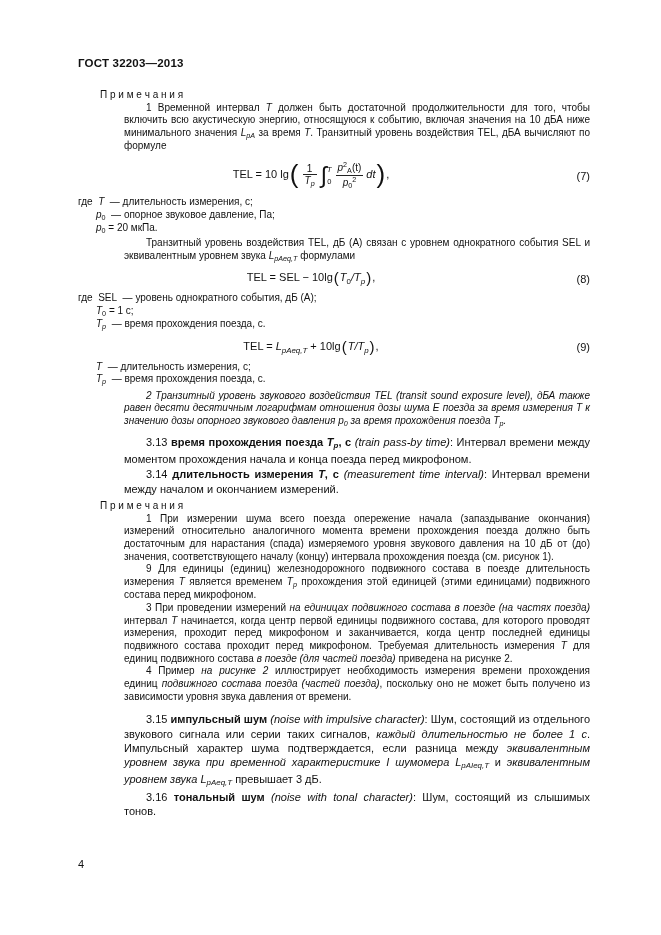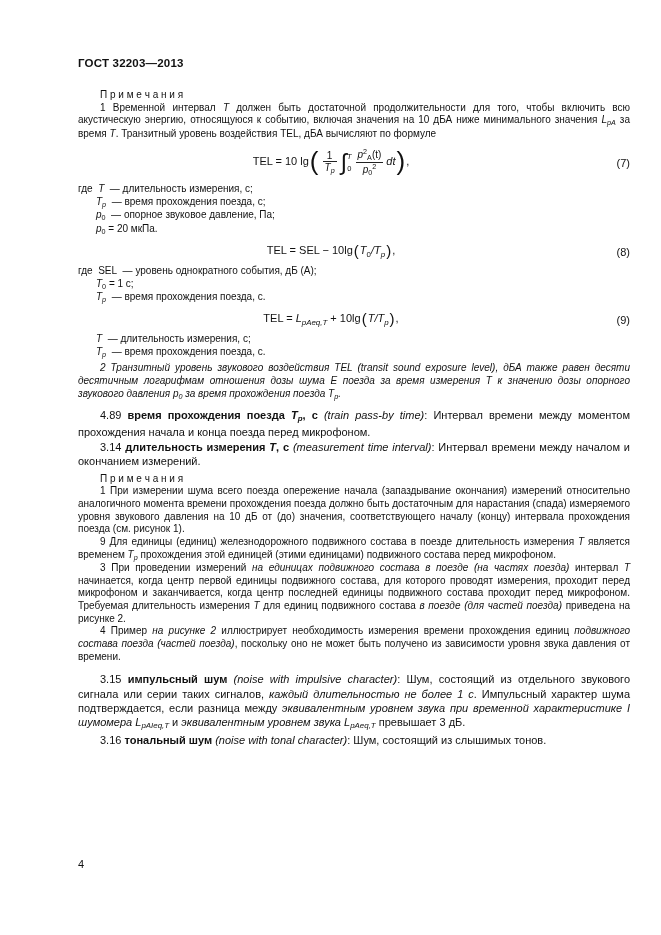--- a/index.html
+++ b/index.html
@@ -5,31 +5,31 @@
   * { margin:0; padding:0; box-sizing:border-box; }
   html,body { background:#ffffff; }
   body {
     width:661px; height:935px;
     font-family:"Liberation Sans", sans-serif;
     color:#111;
   }
   .page {
     position:relative;
     width:661px; height:935px;
-    padding:57px 31px 0 78px;
+    padding:57px 71px 0 78px;
     overflow:hidden;
     background:#fff;
   }
   .doc-header { font-size:11.5px; font-weight:bold; letter-spacing:0.2px; }
   .content { margin-top:20px; }
 
   .small { font-size:10px; line-height:1.27; }
   .main  { font-size:11px; line-height:1.3; }
   .just  { text-align:justify; }
-  .ind   { text-indent:22px; }
+  .ind   { text-indent:22px;margin-left:46px; }
   .notes-title { font-size:10px; line-height:1.27; text-indent:22px; margin-top:1px; }
 
   
   .i { font-style:italic; }
   .b { font-weight:bold; }
   .bi { font-weight:bold; font-style:italic; }
   .sub  { font-size:0.72em; vertical-align:-0.3em; }
   .sup  { font-size:0.72em; vertical-align:0.5em; }
   .isub { font-size:0.72em; vertical-align:-0.3em; font-style:italic; }
   .bisub{ font-size:0.72em; vertical-align:-0.3em; font-style:italic; font-weight:bold; }
@@ -89,25 +89,25 @@
             </span>
           </span><span class="frac">
             <span class="fnm"><span class="i">p</span><span class="sup">2</span><span class="sub">A</span><span>(t)</span></span>
             <span class="fdn"><span class="i">p</span><span class="sub">0</span><span class="sup">2</span></span>
           </span><span class="i">dt</span><span class="bp">)</span><span>,</span></div>
       <div class="fnum">(7)</div>
     </div>
 
     <div class="where small">
       <div class="wl0"><span>где&nbsp;&nbsp;</span><span class="i">T</span><span>&nbsp;&nbsp;— длительность измерения, с;</span></div>
-      <div class="wl"><span class="i">T</span><span class="isub">p</span><span>&nbsp;&nbsp;— время прохождения поезда, с;</span></div>
       <div class="wl"><span class="i">p</span><span class="sub">0</span><span>&nbsp;&nbsp;— опорное звуковое давление, Па;</span></div>
       <div class="wl"><span class="i">p</span><span class="sub">0</span><span>&nbsp;= 20 мкПа.</span></div>
     </div>
 
+    <p class="small just ind"><span>Транзитный уровень воздействия TEL, дБ (А) связан с уровнем однократного события SEL и эквивалентным уровнем звука </span><span class="i">L</span><span class="isub">pAeq,T</span><span> формулами</span></p>
 
     <div class="formula-row">
       <div class="formula"><span>TEL = SEL − 10lg</span><span class="mp">(</span><span class="i">T</span><span class="sub">0</span><span class="i">/</span><span class="i">T</span><span class="isub">p</span><span class="mp">)</span><span>,</span></div>
       <div class="fnum">(8)</div>
     </div>
 
     <div class="where small">
       <div class="wl0"><span>где&nbsp;&nbsp;SEL&nbsp;&nbsp;— уровень однократного события, дБ (А);</span></div>
       <div class="wl"><span class="i">T</span><span class="sub">0</span><span>&nbsp;= 1 с;</span></div>
       <div class="wl"><span class="i">T</span><span class="isub">p</span><span>&nbsp;&nbsp;— время прохождения поезда, с.</span></div>
@@ -118,21 +118,21 @@
       <div class="fnum">(9)</div>
     </div>
 
     <div class="where small">
       <div class="wl"><span class="i">T</span><span>&nbsp;&nbsp;— длительность измерения, с;</span></div>
       <div class="wl"><span class="i">T</span><span class="isub">p</span><span>&nbsp;&nbsp;— время прохождения поезда, с.</span></div>
     </div>
 
     <p class="small just ind mt3"><span class="i">2 Транзитный уровень звукового воздействия TEL (transit sound exposure level), дБА также равен десяти десятичным логарифмам отношения дозы шума </span><span class="i">E</span><span class="i"> поезда за время измерения </span><span class="i">T</span><span class="i"> к значению дозы опорного звукового давления </span><span class="i">p</span><span class="isub">0</span><span class="i"> за время прохождения поезда </span><span class="i">T</span><span class="isub">p</span><span class="i">.</span></p>
 
-    <p class="main just ind mt7"><span>4.89 </span><span class="b">время прохождения поезда </span><span class="bi">T</span><span class="bisub">p</span><span class="b">, с</span><span> </span><span class="i">(train pass-by time)</span><span>: Интервал времени между моментом прохождения начала и конца поезда перед микрофоном.</span></p>
+    <p class="main just ind mt7"><span>3.13 </span><span class="b">время прохождения поезда </span><span class="bi">T</span><span class="bisub">p</span><span class="b">, с</span><span> </span><span class="i">(train pass-by time)</span><span>: Интервал времени между моментом прохождения начала и конца поезда перед микрофоном.</span></p>
     <p class="main just ind mt1"><span>3.14 </span><span class="b">длительность измерения </span><span class="bi">T</span><span class="b">, с</span><span> </span><span class="i">(measurement time interval)</span><span>: Интервал времени между началом и окончанием измерений.</span></p>
 
     <div class="notes-title mt4">П р и м е ч а н и я</div>
     <p class="small just ind"><span>1 При измерении шума всего поезда опережение начала (запаздывание окончания) измерений относительно аналогичного момента времени прохождения поезда должно быть достаточным для нарастания (спада) измеряемого уровня звукового давления на 10 дБ от (до) значения, соответствующего началу (концу) интервала прохождения поезда (см. рисунок 1).</span></p>
     <p class="small just ind"><span>9 Для единицы (единиц) железнодорожного подвижного состава в поезде длительность измерения </span><span class="i">T</span><span> является временем </span><span class="i">T</span><span class="isub">p</span><span> прохождения этой единицей (этими единицами) подвижного состава перед микрофоном.</span></p>
     <p class="small just ind"><span>3 При проведении измерений </span><span class="i">на единицах подвижного состава в поезде (на частях поезда)</span><span> интервал </span><span class="i">T</span><span> начинается, когда центр первой единицы подвижного состава, для которого проводят измерения, проходит перед микрофоном и заканчивается, когда центр последней единицы подвижного состава проходит перед микрофоном. Требуемая длительность измерения </span><span class="i">T</span><span> для единиц подвижного состава </span><span class="i">в поезде (для частей поезда)</span><span> приведена на рисунке 2.</span></p>
     <p class="small just ind"><span>4 Пример </span><span class="i">на рисунке 2</span><span> иллюстрирует необходимость измерения времени прохождения единиц </span><span class="i">подвижного состава поезда (частей поезда)</span><span>, поскольку оно не может быть получено из зависимости уровня звука давления от времени.</span></p>
 
     <p class="main just ind mt9"><span>3.15 </span><span class="b">импульсный шум </span><span class="i">(noise with impulsive character)</span><span>: Шум, состоящий из отдельного звукового сигнала или серии таких сигналов, </span><span class="i">каждый длительностью не более 1 с</span><span>. Импульсный характер шума подтверждается, если разница между </span><span class="i">эквивалентным уровнем звука при временной характеристике I шумомера </span><span class="i">L</span><span class="isub">pAIeq,T</span><span> и </span><span class="i">эквивалентным уровнем звука </span><span class="i">L</span><span class="isub">pAeq,T</span><span> превышает 3 дБ.</span></p>
     <p class="main just ind mt1"><span>3.16 </span><span class="b">тональный шум </span><span class="i">(noise with tonal character)</span><span>: Шум, состоящий из слышимых тонов.</span></p>

